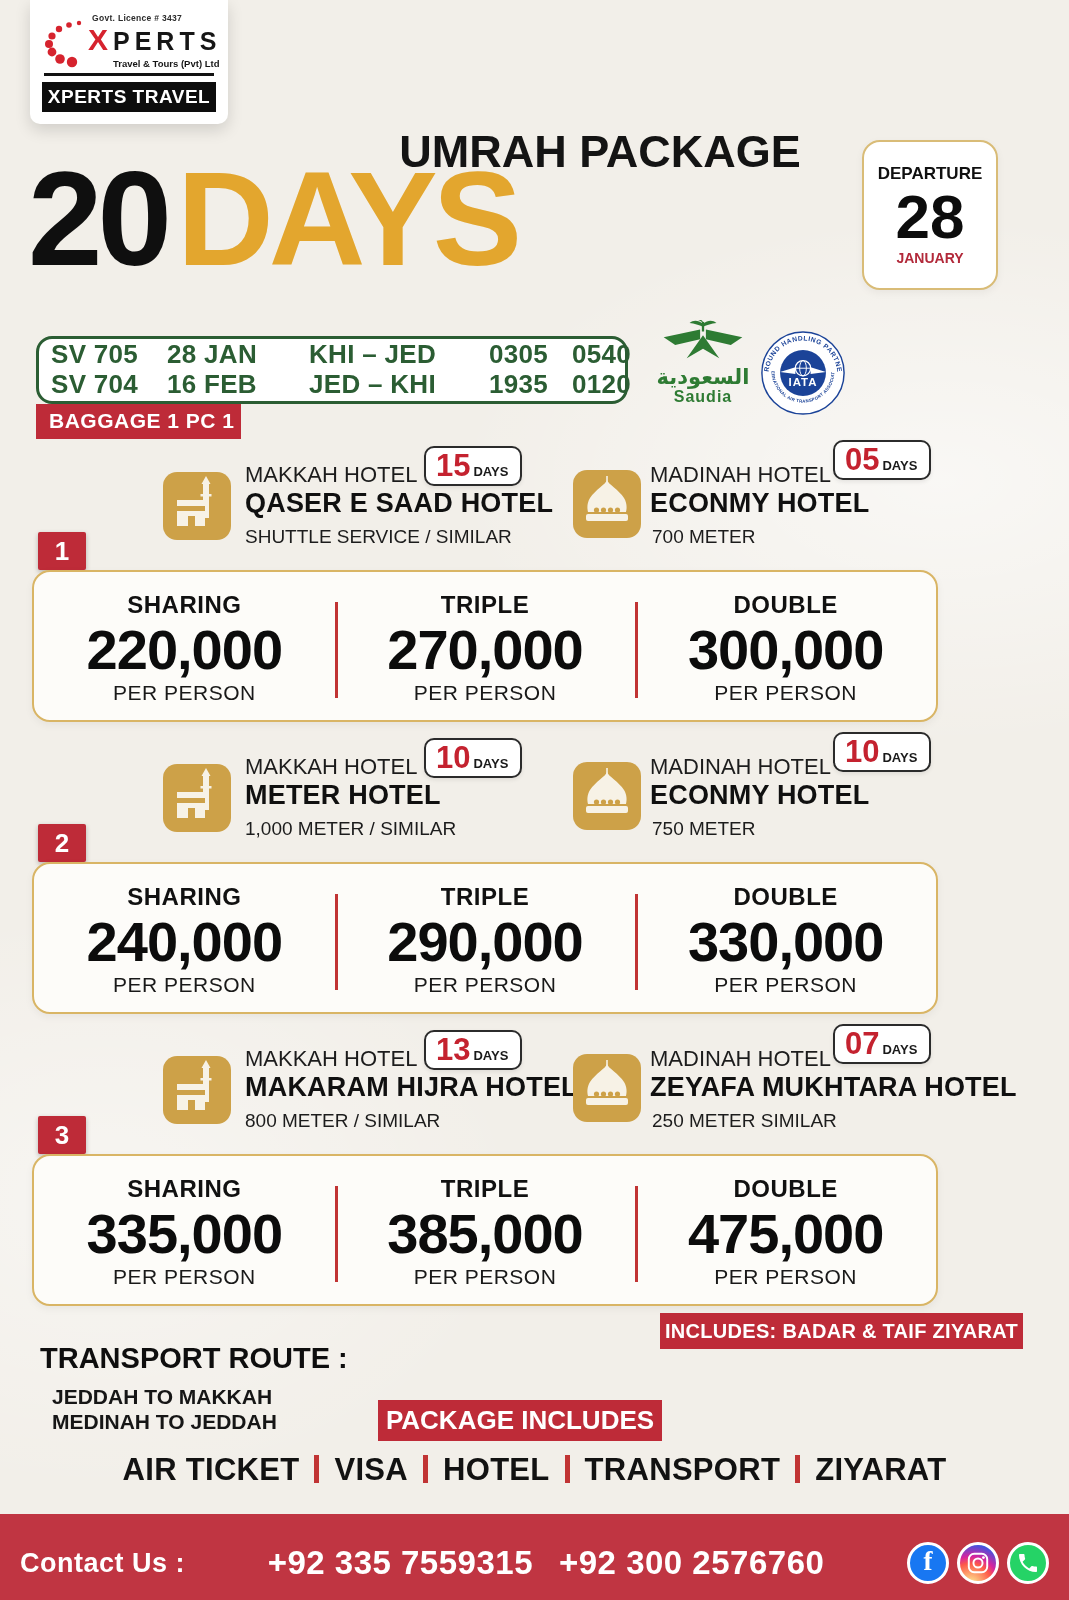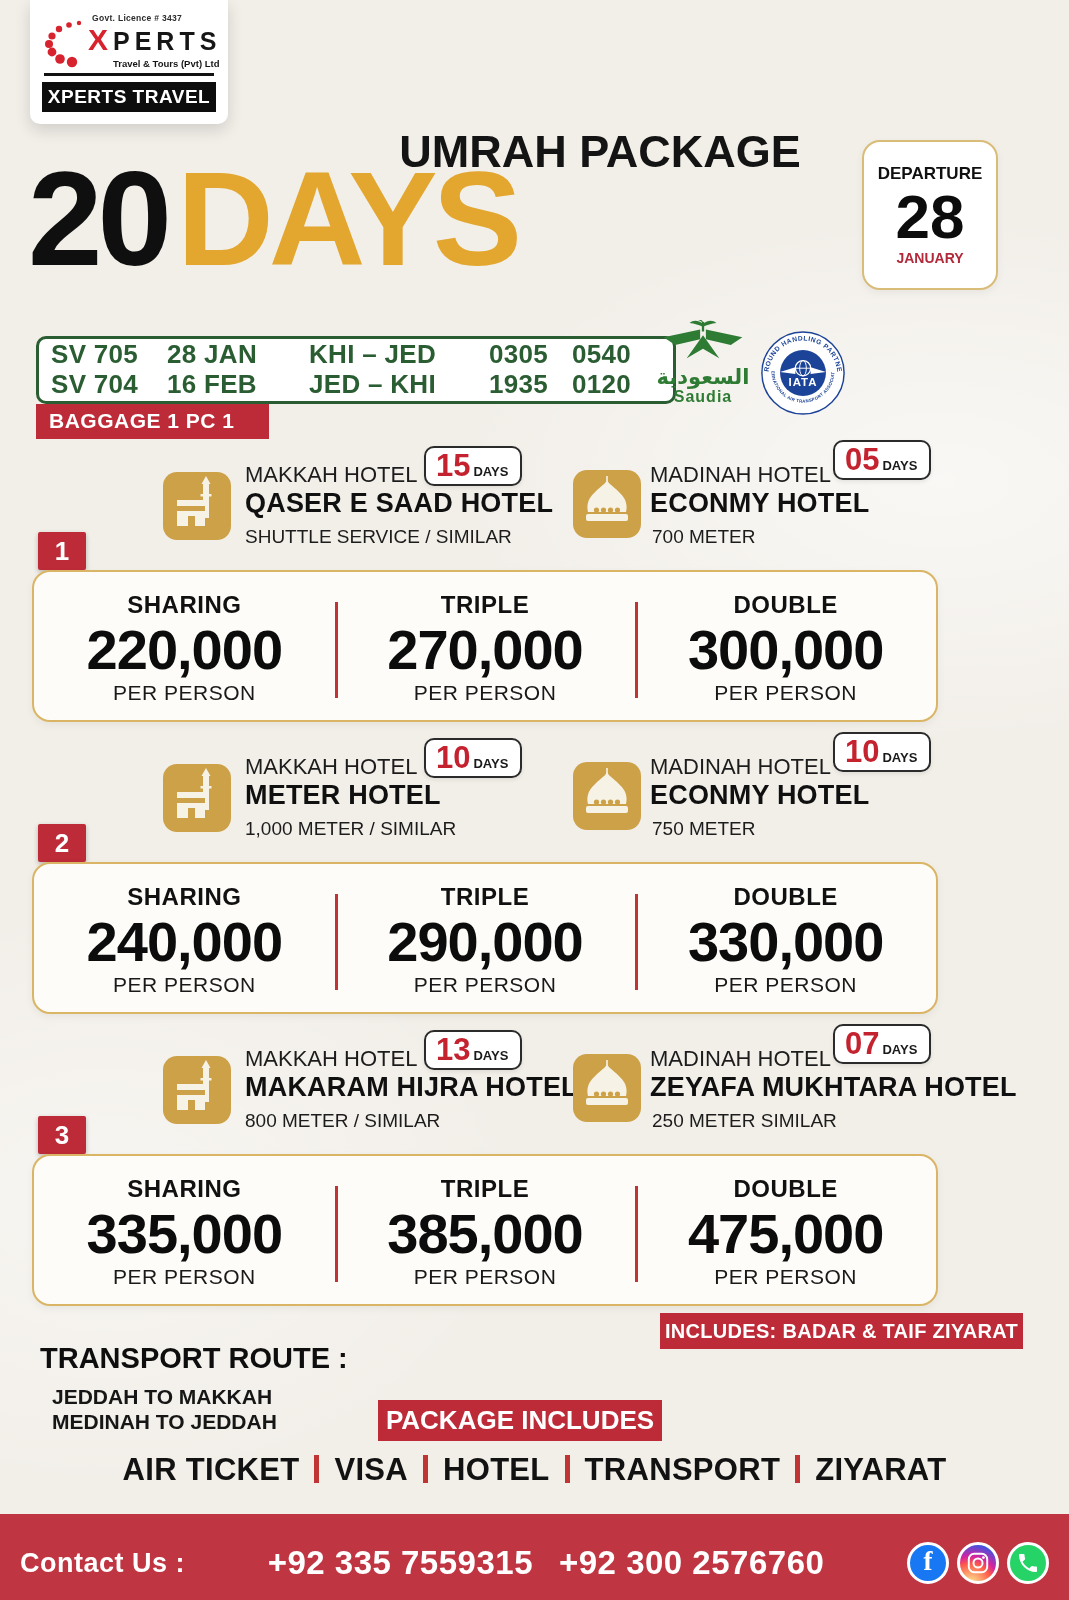--- a/index.html
+++ b/index.html
@@ -31,28 +31,28 @@
   .days-line .gold { color:#E3A62E; margin-left:10px; }
 
   .departure  { position:absolute; left:862px; top:140px; width:136px; height:150px; background:#fff;
                 border:2px solid #D9BC77; border-radius:18px; display:flex; flex-direction:column;
                 align-items:center; justify-content:center; gap:0; box-shadow:0 3px 8px rgba(0,0,0,.05); }
   .departure .lbl { font-size:17px; font-weight:800; color:#101010; }
   .departure .day { font-size:62px; font-weight:800; color:#0c0c0c; line-height:1.05; }
   .departure .mon { font-size:14px; font-weight:800; color:#B2293A; }
 
   
-  .flight-card { position:absolute; left:36px; top:336px; width:640px; height:68px; background:#fff;
-                 border:3px solid #2B5D33; border-radius:10px; display:grid;
+  .flight-card { position:absolute; left:36px; top:336px; width:592px; height:68px; background:#fff;
+                 border:3px solid #2B5D33; border-radius:16px; display:grid;
                  grid-template-columns:116px 142px 180px 1fr; align-content:center;
                  padding:0 12px; color:#2B5D33; font-weight:800; font-size:26px; letter-spacing:.3px; }
   .flight-card .cell { line-height:1.15; white-space:nowrap; }
   .flight-card .times { display:flex; gap:24px; }
   .baggage-badge { position:absolute; left:36px; top:404px; background:#BE2B38; color:#fff;
-                   font-size:21px; font-weight:800; letter-spacing:.5px; padding:5px 34px 6px 13px; }
+                   font-size:21px; font-weight:800; letter-spacing:.5px; padding:5px 6px 6px 13px; }
 
   
   .saudia { position:absolute; left:650px; top:320px; width:106px; text-align:center; color:#2E7B33; }
   .saudia svg { width:88px; height:46px; display:block; margin:0 auto; }
   .saudia-ar { font-size:21px; font-weight:700; font-family:"DejaVu Sans", sans-serif; line-height:1.05; }
   .saudia-nm { font-size:16px; font-weight:700; letter-spacing:1px; }
   .iata { position:absolute; left:760px; top:330px; width:86px; height:86px; }
 
   
   .pkg { position:absolute; left:0; width:1069px; height:290px; }

